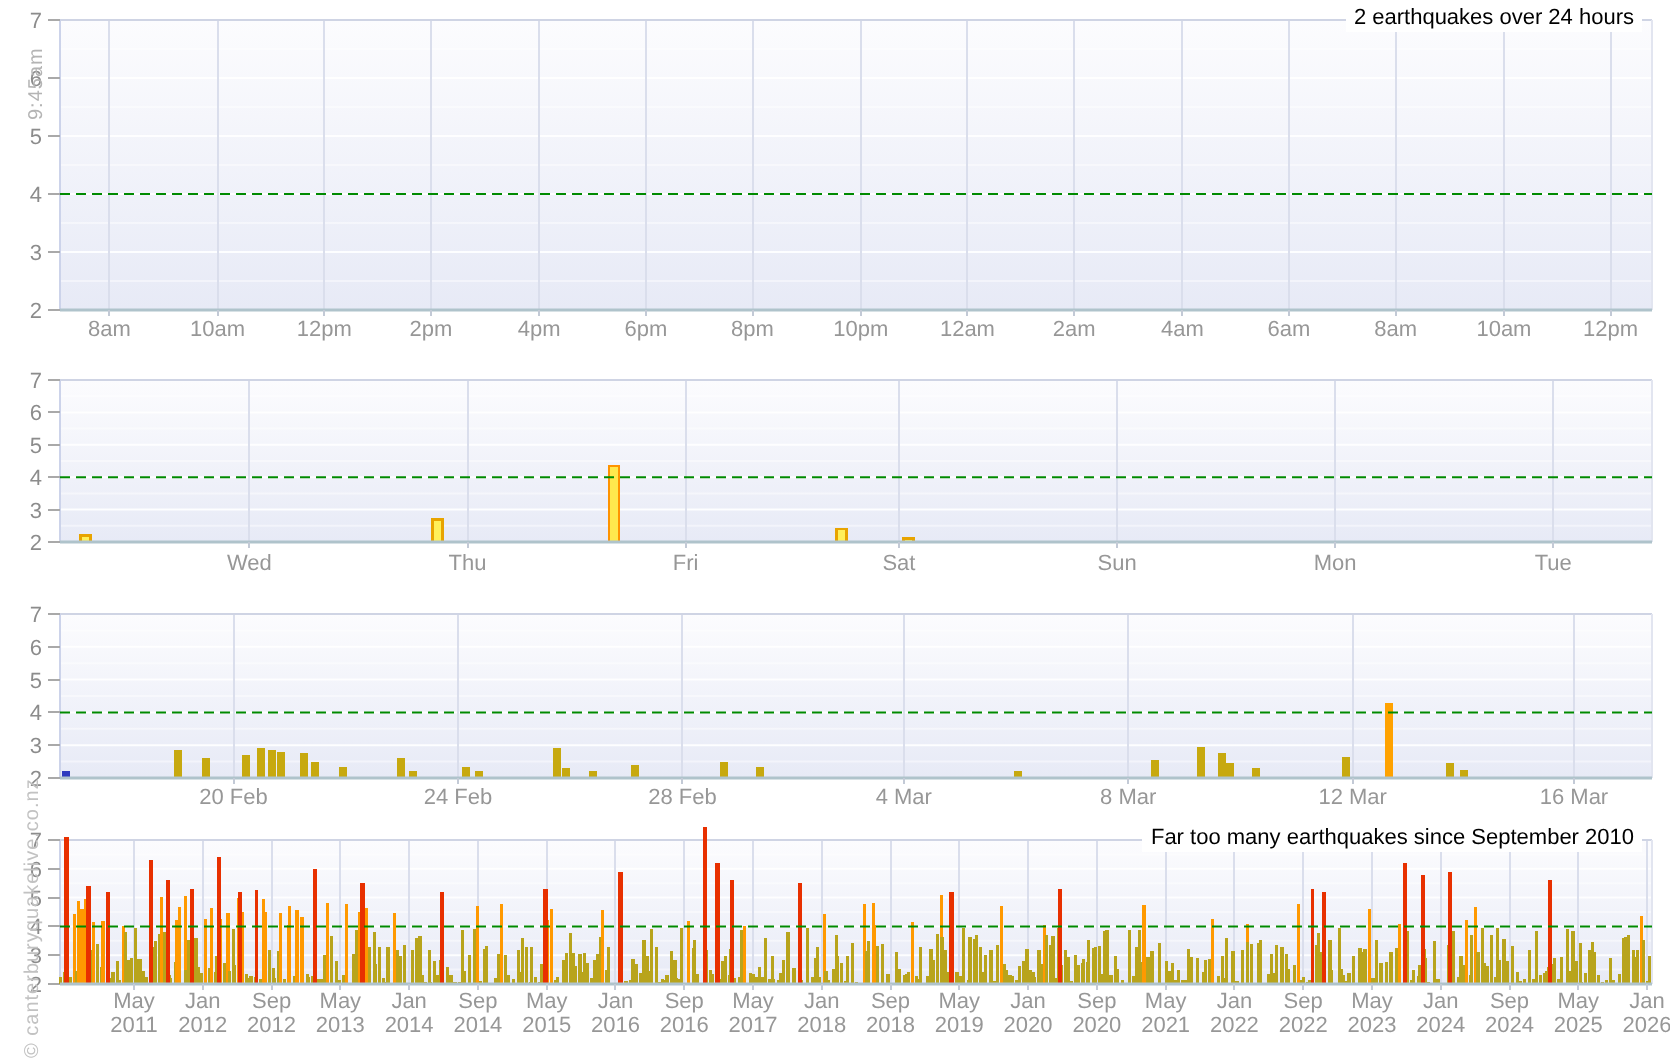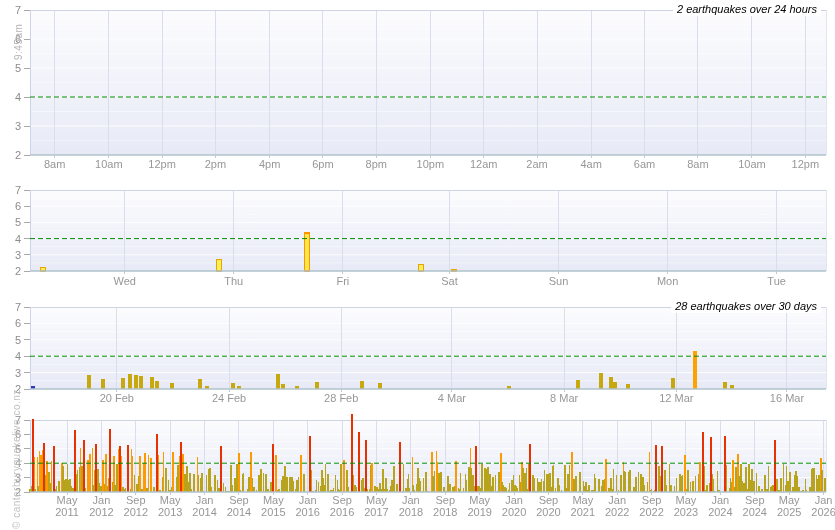--- a/index.html
+++ b/index.html
@@ -3,21 +3,21 @@
 <meta charset="utf-8">
 <style>
   html,body{margin:0;padding:0;background:#fff;}
   .stage{
     position:relative;width:835px;height:530px;overflow:hidden;background:#fff;
     font-family:"Liberation Sans", sans-serif;
   }
   .panel-svg{position:absolute;left:0;display:block;}
   .panel-title{
     position:absolute;right:14px;z-index:5;background:#fff;padding:0 4px;
-    font-size:11px;line-height:13px;color:#000;white-space:nowrap;font-style:italic;
+    font-size:11px;line-height:13px;color:#000;white-space:nowrap;
   }
   .wm{
     position:absolute;z-index:6;white-space:nowrap;transform-origin:0 0;
     transform:rotate(-90deg);font-size:10px;letter-spacing:.5px;
   }
   .wm-time{left:13px;top:60px;color:#b4b4b4;}
   .wm-copy{left:11px;top:529px;color:#c2c2c2;}
 </style>
 </head>
 <body>
@@ -30,21 +30,21 @@
         <stop offset="0" stop-color="#fcfcfe"></stop>
         <stop offset="1" stop-color="#e7eaf6"></stop>
       </linearGradient>
     </defs>
   </svg>
 
   <div class="wm wm-time">9:45am</div>
   <div class="wm wm-copy">© canterburyquakelive.co.nz</div>
 
   <div class="panel-title" style="top:3px">2 earthquakes over 24 hours</div>
-  <div class="panel-title" style="top:300px">28 earthquakes over 30 days</div>
+  <div class="panel-title" style="top:413px">Far too many earthquakes since September 2010</div>
 
   <svg id="panel0" class="panel-svg" style="top:0" width="835" height="178">
       <rect x="30" y="10" width="796" height="145" fill="url(#bggrad)"></rect>
       <line x1="30" y1="140.5" x2="826" y2="140.5" stroke="#ffffff" stroke-opacity="0.45"></line>
       <line x1="30" y1="111.5" x2="826" y2="111.5" stroke="#ffffff" stroke-opacity="0.45"></line>
       <line x1="30" y1="82.5" x2="826" y2="82.5" stroke="#ffffff" stroke-opacity="0.45"></line>
       <line x1="30" y1="53.5" x2="826" y2="53.5" stroke="#ffffff" stroke-opacity="0.45"></line>
       <line x1="30" y1="24.5" x2="826" y2="24.5" stroke="#ffffff" stroke-opacity="0.45"></line>
       <line x1="30" y1="126" x2="826" y2="126" stroke="#ffffff" stroke-opacity="0.9"></line>
       <line x1="30" y1="97" x2="826" y2="97" stroke="#ffffff" stroke-opacity="0.9"></line>

